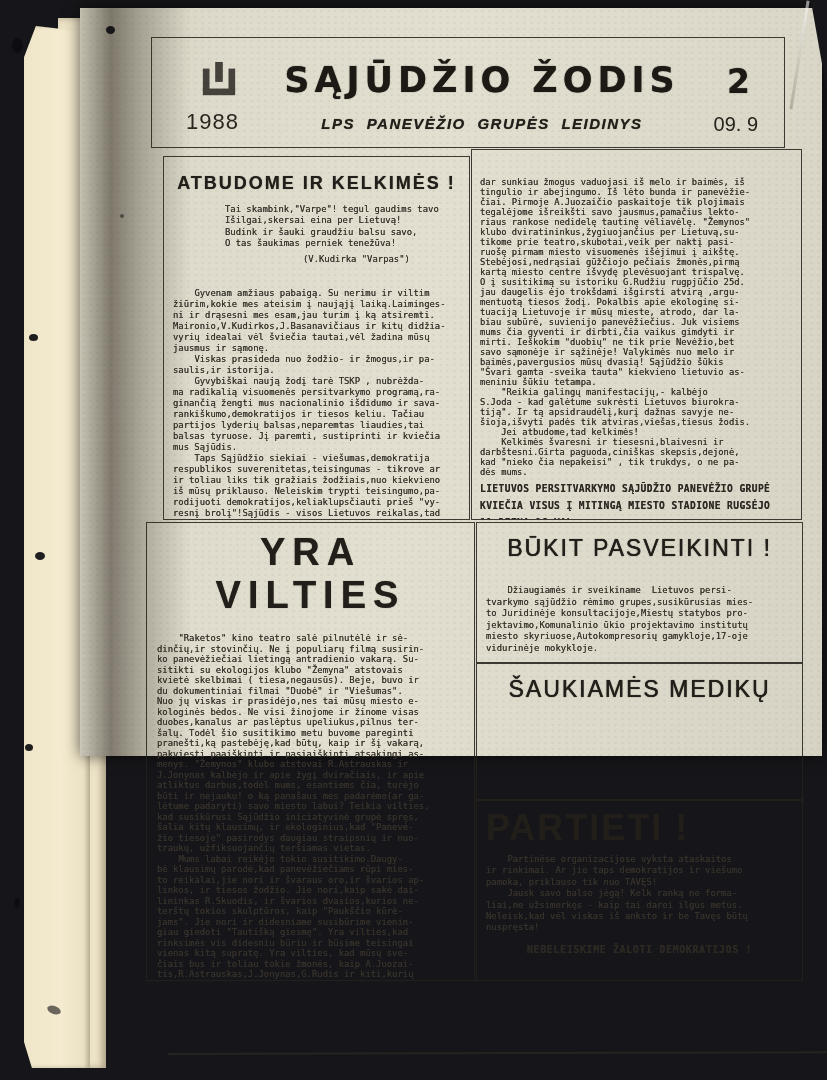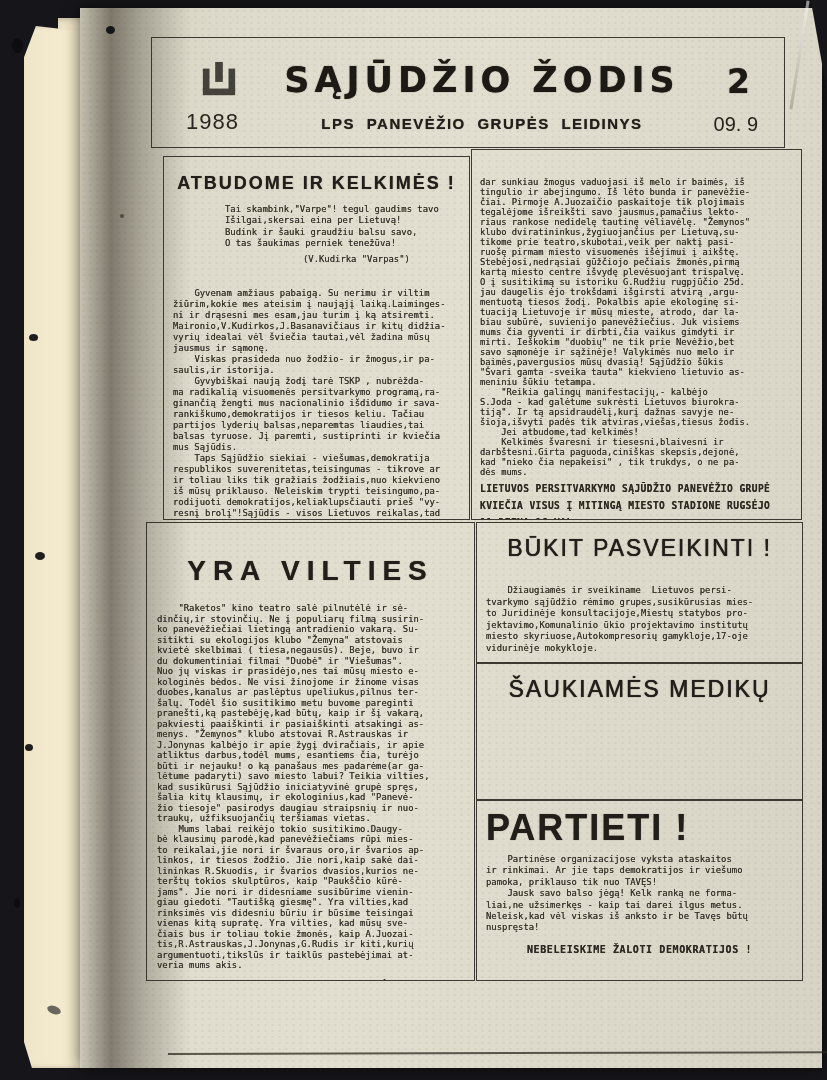--- a/index.html
+++ b/index.html
@@ -14,21 +14,21 @@
     background:linear-gradient(90deg,#efe5c8,#f4ebd0 55%,#e9dfc2);
     clip-path:polygon(0 3%,18% 0,100% .6%,100% 100%,12% 100%,0 97.5%);
     box-shadow:inset -3px 0 4px rgba(90,75,50,.35);
   }
   .page-stack2{
     position:absolute;left:58px;top:18px;width:48px;height:1050px;
     background:#ecE2c6;background:#ece2c6;
     box-shadow:inset -4px 0 6px rgba(80,65,45,.4);
   }
   .scan-page{
-    position:absolute;left:80px;top:8px;width:742px;height:1060px;
+    position:absolute;left:80px;top:8px;width:742px;height:748px;
     background:linear-gradient(100deg,#d3d0bf 0%,#dedbcc 18%,#e2dfd0 45%,#dcd9ca 75%,#d6d3c4 100%);
     box-shadow:0 0 14px rgba(0,0,0,.6);
   }
   .grain{
     position:absolute;inset:0;pointer-events:none;
     background-image:
       radial-gradient(rgba(80,70,50,.07) 1px,transparent 1.3px),
       radial-gradient(rgba(255,255,255,.06) 1px,transparent 1.2px);
     background-size:7px 6px,11px 9px;
     background-position:0 0,3px 4px;
@@ -86,21 +86,21 @@
   <div class="box" style="left:71px;top:29px;width:634px;height:111px;">
     <svg width="38" height="40" viewBox="0 0 40 40" style="position:absolute;left:48px;top:22px;opacity:.85;">
       <rect x="3" y="8" width="7" height="24" fill="#2b2722"></rect>
       <rect x="30" y="8" width="7" height="24" fill="#2b2722"></rect>
       <rect x="3" y="29" width="34" height="7" fill="#2b2722"></rect>
       <rect x="16" y="1" width="8" height="21" fill="#2b2722"></rect>
     </svg>
     <div class="mast-title" style="position:absolute;left:110px;top:22px;width:440px;text-align:center;">SĄJŪDŽIO ŽODIS</div>
     <div class="mast-title" style="position:absolute;right:34px;top:24px;font-size:33px;letter-spacing:0;">2</div>
     <div style="position:absolute;left:34px;bottom:12px;font-family:'Liberation Sans',sans-serif;font-size:22px;color:#2a261f;letter-spacing:1px;">1988</div>
-    <div class="headline" style="position:absolute;left:110px;bottom:15px;width:440px;font-size:15px;letter-spacing:1.5px;word-spacing:6px;">LPS  PANEVĖŽIO  GRUPĖS  LEIDINYS</div>
+    <div class="headline" style="position:absolute;left:110px;bottom:15px;width:440px;font-size:15px;letter-spacing:1.5px;word-spacing:6px;font-style:italic;">LPS  PANEVĖŽIO  GRUPĖS  LEIDINYS</div>
     <div style="position:absolute;right:26px;bottom:11px;font-family:'Liberation Sans',sans-serif;font-size:20px;color:#26221c;">09. 9</div>
   </div>
 
   <div class="box" style="left:83px;top:148px;width:307px;height:364px;padding:0 9px;">
     <div class="headline" style="margin-top:16px;font-size:18px;letter-spacing:2px;">ATBUDOME  IR  KELKIMĖS !</div>
     <div class="tw" style="margin:10px 0 0 52px;line-height:11.4px;">Tai skambink,"Varpe"! tegul gaudims tavo
 Išilgai,skersai eina per Lietuvą!
 Budink ir šauki graudžiu balsu savo,
 O tas šaukimas perniek tenežūva!</div>
     <div class="tw" style="margin:4px 0 8px 130px;line-height:11.4px;">(V.Kudirka "Varpas")</div>
@@ -161,21 +161,21 @@
 kad "nieko čia nepakeisi" , tik trukdys, o ne pa-
 dės mums.</div>
     <div class="tw" style="margin-top:8px;line-height:8.5px;font-weight:bold;font-size:9.6px;letter-spacing:.4px;color:#2c2822;">LIETUVOS PERSITVARKYMO SĄJŪDŽIO PANEVĖŽIO GRUPĖ
 
 KVIEČIA VISUS Į MITINGĄ MIESTO STADIONE RUGSĖJO
 
 11 DIENĄ 16 VAL.</div>
   </div>
 
   <div class="box" style="left:66px;top:514px;width:329px;height:459px;padding:0 10px;">
-    <div class="headline" style="margin-top:32px;font-size:28px;letter-spacing:7px;">YRA  VILTIES</div>
+    <div class="headline" style="margin-top:8px;font-size:38px;letter-spacing:7px;">YRA  VILTIES</div>
     <div class="tw" style="margin-top:16px;line-height:10.5px;">    "Raketos" kino teatro salė pilnutėlė ir sė-
 dinčių,ir stovinčių. Ne į populiarų filmą susirin-
 ko panevėžiečiai lietingą antradienio vakarą. Su-
 sitikti su ekologijos klubo "Žemyna" atstovais
 kvietė skelbimai ( tiesa,negausūs). Beje, buvo ir
 du dokumentiniai filmai "Duobė" ir "Viešumas".
 Nuo jų viskas ir prasidėjo,nes tai mūsų miesto e-
 kologinės bėdos. Ne visi žinojome ir žinome visas
 duobes,kanalus ar paslėptus upeliukus,pilnus ter-
 šalų. Todėl šio susitikimo metu buvome pareginti

